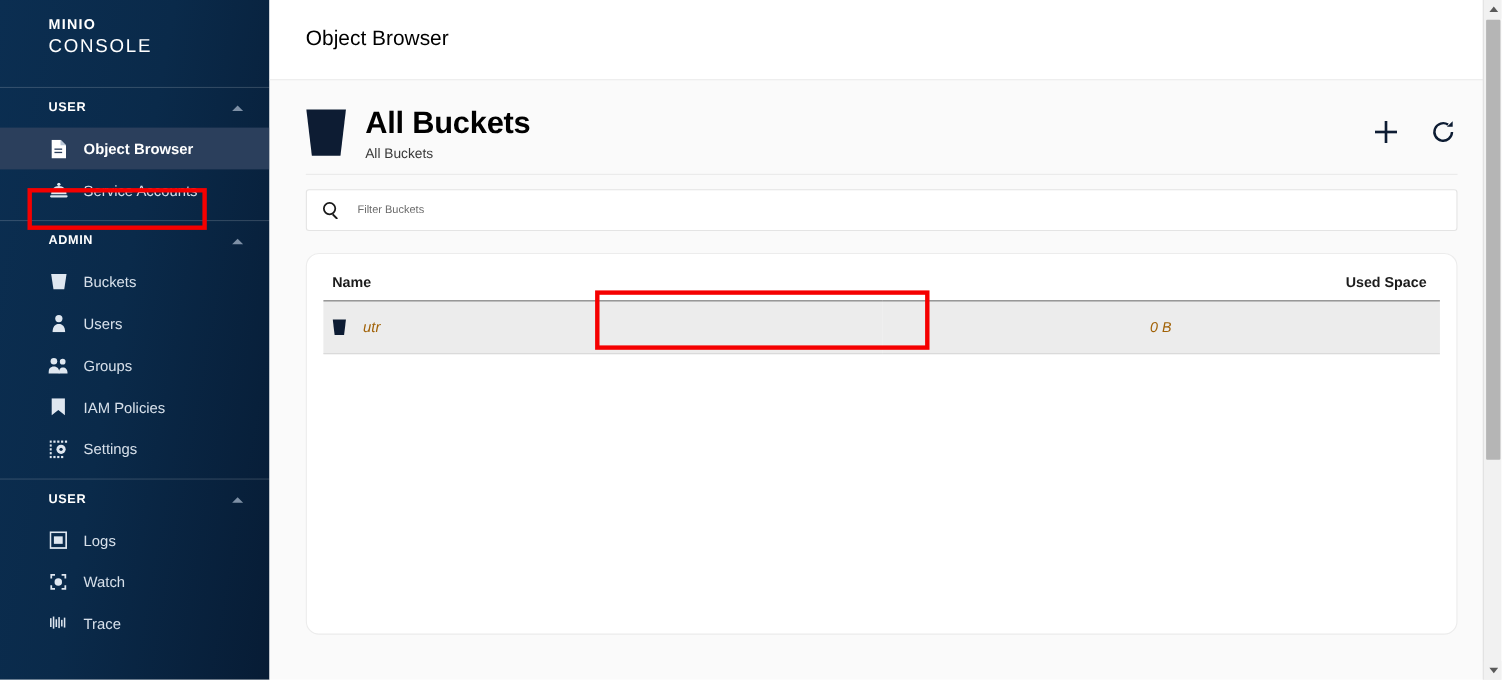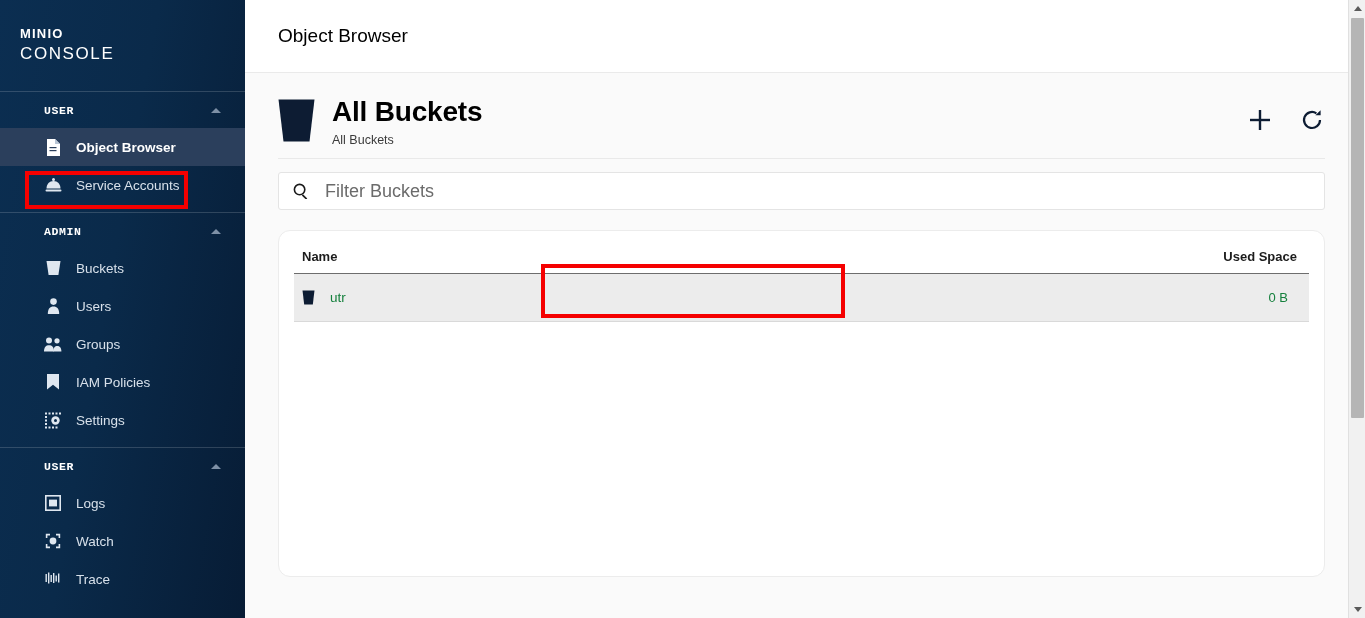--- a/index.html
+++ b/index.html
@@ -20,22 +20,21 @@
   .sidebar {
     width: 245px;
     height: 618px;
     flex: 0 0 245px;
     background: linear-gradient(100deg, #0b2e51 0%, #0a2a4a 45%, #071c35 100%);
     color: #e6ecf3;
     position: relative;
     overflow: hidden;
   }
   .logo-wrap {
-    padding: 14px 0 18px 20px;
-    margin-top: 12px;
+    padding: 14px 0 18px 44px;
   }
   .logo-mini {
     font-size: 13px;
     font-weight: bold;
     letter-spacing: 1.2px;
     color: #ffffff;
     line-height: 15px;
   }
   .logo-console {
     font-size: 17px;
@@ -79,21 +78,20 @@
     display: flex;
     align-items: center;
     justify-content: space-between;
     height: 36px;
     padding: 0 24px 0 44px;
     font-size: 11.5px;
     font-weight: bold;
     letter-spacing: 0.6px;
     color: #ffffff;
     cursor: pointer;
-    font-family: Liberation Mono, monospace;
   }
   .caret {
     width: 0; height: 0;
     border-left: 5px solid transparent;
     border-right: 5px solid transparent;
     border-bottom: 5px solid #7e90a6;
   }
   .sec-block { padding-bottom: 8px; }
   .sec-spacer { height: 6px; }
 
@@ -175,21 +173,21 @@
     border: 1px solid #e4e4e4;
     border-radius: 3px;
     display: flex;
     align-items: center;
     padding: 0 14px;
   }
   .filter-box .s-ico { margin-right: 16px; display:flex; color:#1a1a1a; }
   .filter-input {
     border: none;
     outline: none;
-    font-size: 18px;
+    font-size: 10px;
     color: #ef4444;
     font-family: "Liberation Sans", sans-serif;
     background: transparent;
     width: 100%;
   }
   .filter-input::placeholder { color: #6b6b6b; opacity: 1; }
 
   .table-panel {
     margin: 20px 24px 0 0;
     background: #ffffff;
@@ -208,28 +206,29 @@
     font-size: 13px;
     font-weight: bold;
     color: #1c1c1c;
     text-align: left;
     padding: 18px 8px 9px 8px;
     border-bottom: 1px solid #6d6d6d;
   }
   table.bucket-table th.right { text-align: right; padding-right: 12px; }
   table.bucket-table td {
     font-size: 13.5px;
-    color: #15803d;
+    color: #a16207;
     background: #ececec;
     padding: 0 8px;
     height: 48px;
     border-bottom: 1px solid #d9d9d9;
     vertical-align: middle;
-  }
-  table.bucket-table td.right { text-align: right; padding-right: 21px; font-size: 13px; }
+    font-style: italic;
+  }
+  table.bucket-table td.right { text-align: center; padding-right: 8px; font-size: 13px; }
   .cell-name { display: flex; align-items: center; }
   .cell-name .b-ico { margin-right: 15px; display: flex; }
 
   
   .annot {
     position: absolute;
     border: 4px solid #f50000;
     pointer-events: none;
     z-index: 50;
   }

